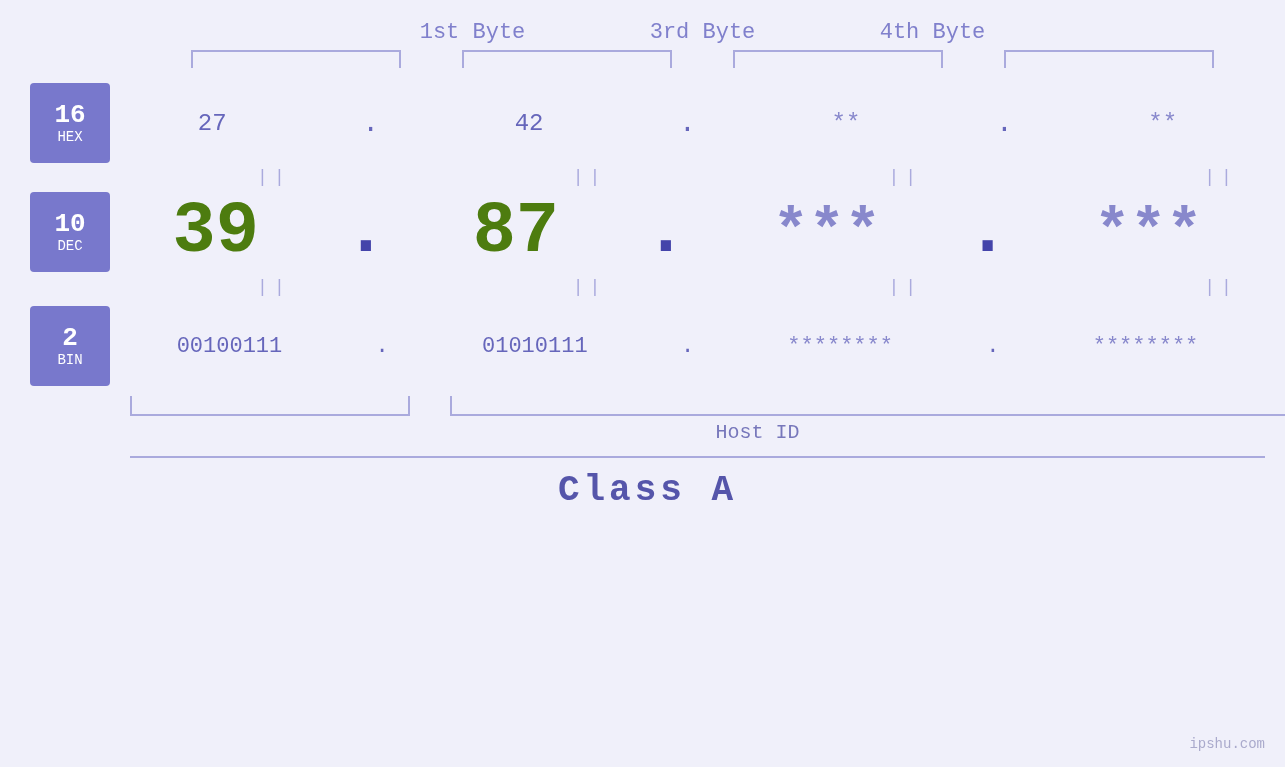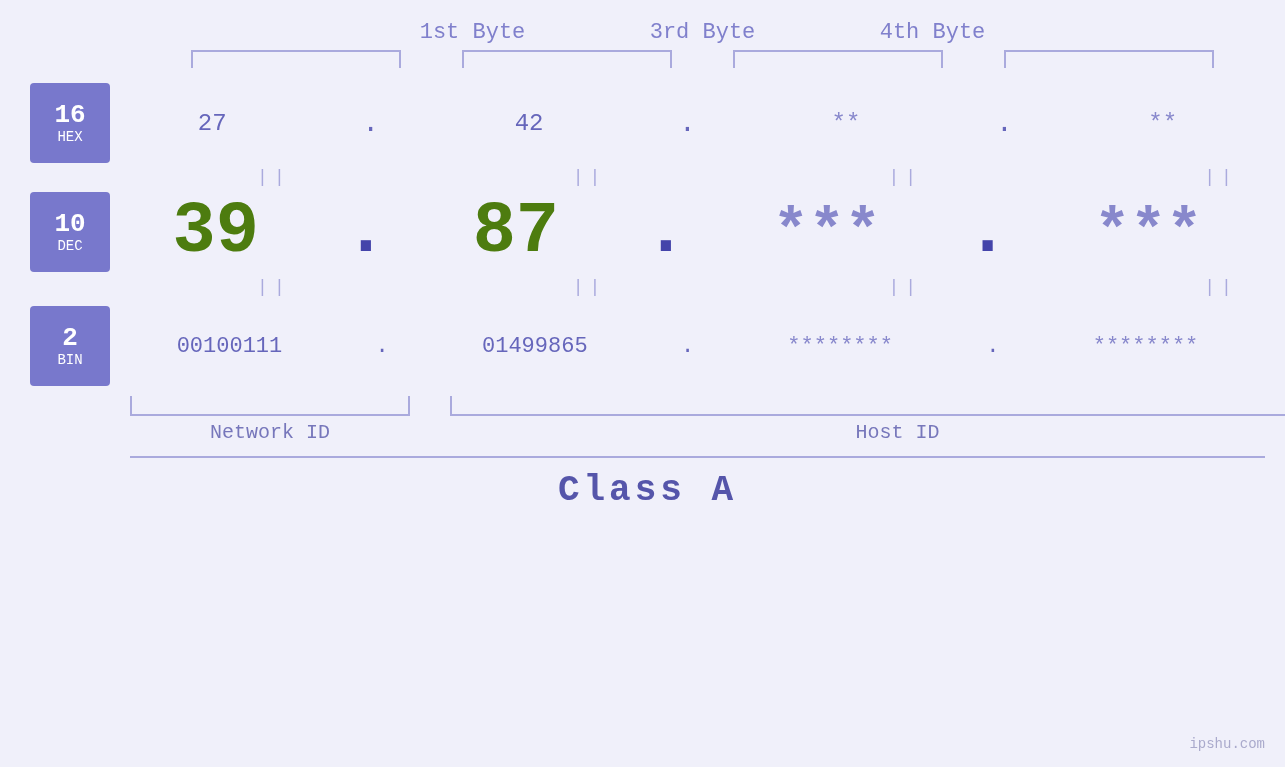--- a/index.html
+++ b/index.html
@@ -213,21 +213,21 @@
     <div style="display:flex; align-items:center; width:100%; margin-top:5px;">
 
       <div class="badge" style="min-width:80px; min-height:80px;">
         <span class="badge-num">2</span>
         <span class="badge-label">BIN</span>
       </div>
 
       <div style="display:flex; align-items:flex-end; justify-content:space-around; flex:1; padding:0 20px;">
         <span class="ip-value bin-val">00100111</span>
         <span class="sep-dot bin-dot" style="font-size:22px;">.</span>
-        <span class="ip-value bin-val">01499865</span>
+        <span class="ip-value bin-val">01010111</span>
         <span class="sep-dot bin-dot" style="font-size:22px;">.</span>
         <span class="ip-value bin-val masked">********</span>
         <span class="sep-dot bin-dot" style="font-size:22px;">.</span>
         <span class="ip-value bin-val masked">********</span>
       </div>
     </div>
 
     <div style="display:flex; width:100%; margin-top:10px; margin-left:100px; padding-right:20px; align-items:flex-end;">
 
       <div style="display:flex; flex-direction:column; align-items:center; flex:0 0 auto;">
@@ -235,21 +235,20 @@
       </div>
 
       <div style="width:40px;"></div>
 
       <div style="display:flex; flex-direction:column; align-items:center; flex:1;">
         <div style="width:100%; height:20px; border-bottom: 2px solid #aaaadd; border-left: 2px solid #aaaadd; border-right: 2px solid #aaaadd;"></div>
       </div>
     </div>
 
     <div style="display:flex; width:100%; margin-left:100px; padding-right:20px;">
-      <div style="width:280px; text-align:center; color:#7777bb; font-size:20px; font-family:'Courier New',monospace; margin-top:5px;">Network ID</div>
       <div style="width:40px;"></div>
       <div style="flex:1; text-align:center; color:#7777bb; font-size:20px; font-family:'Courier New',monospace; margin-top:5px;">Host ID</div>
     </div>
 
     <div style="width:calc(100% - 100px); margin-left:100px; height:2px; background:#aaaadd; margin-top:12px;"></div>
 
     <div style="display:flex; justify-content:center; width:100%; margin-top:12px;">
       <span class="class-label">Class A</span>
     </div>
 

